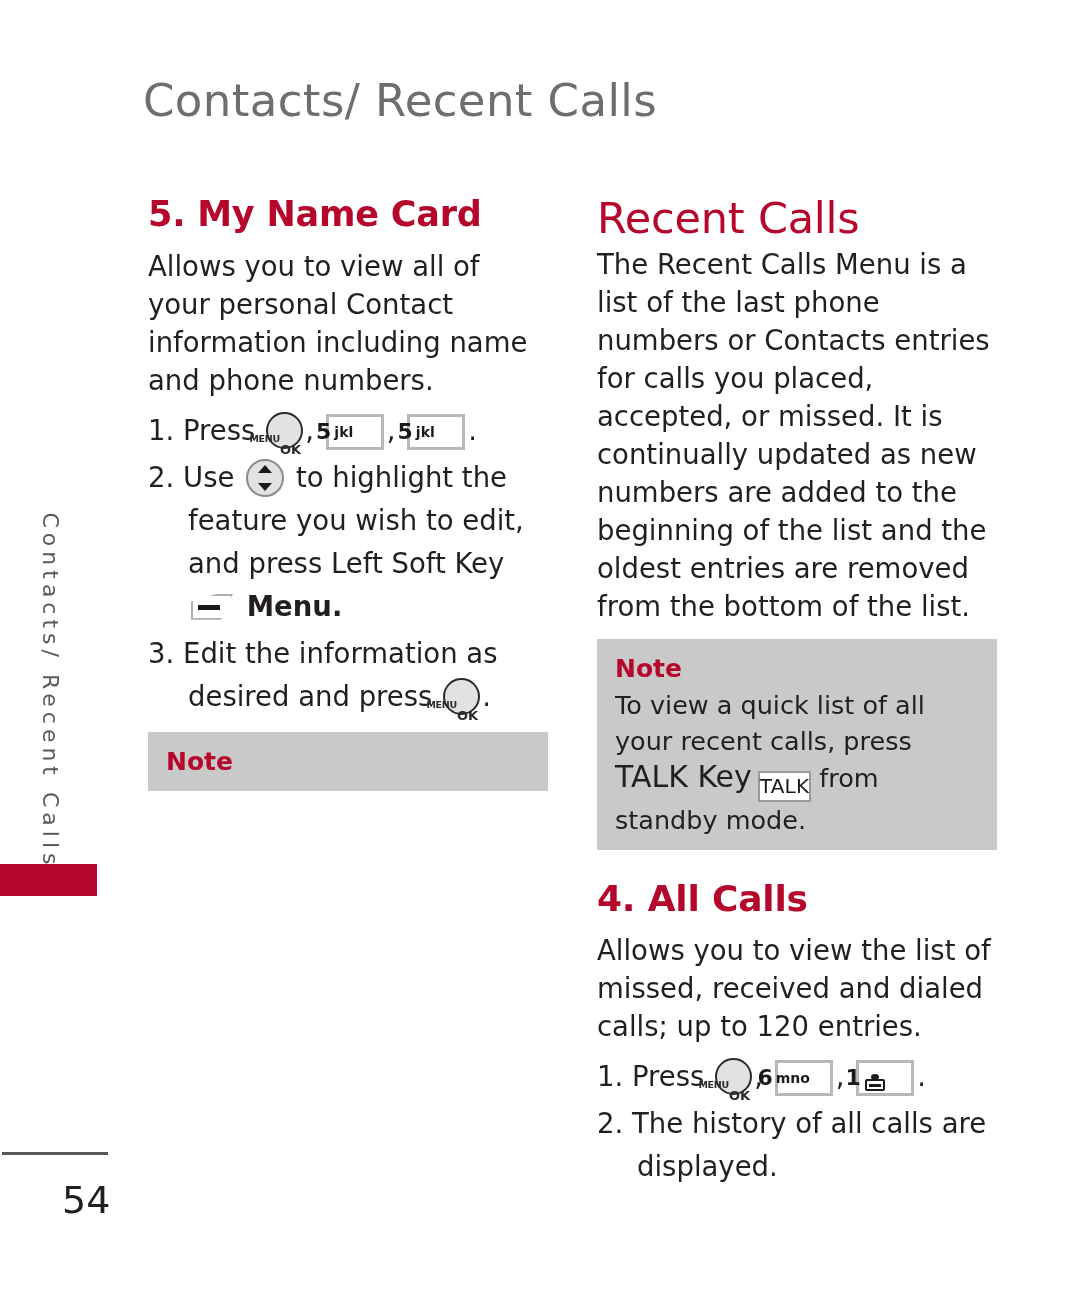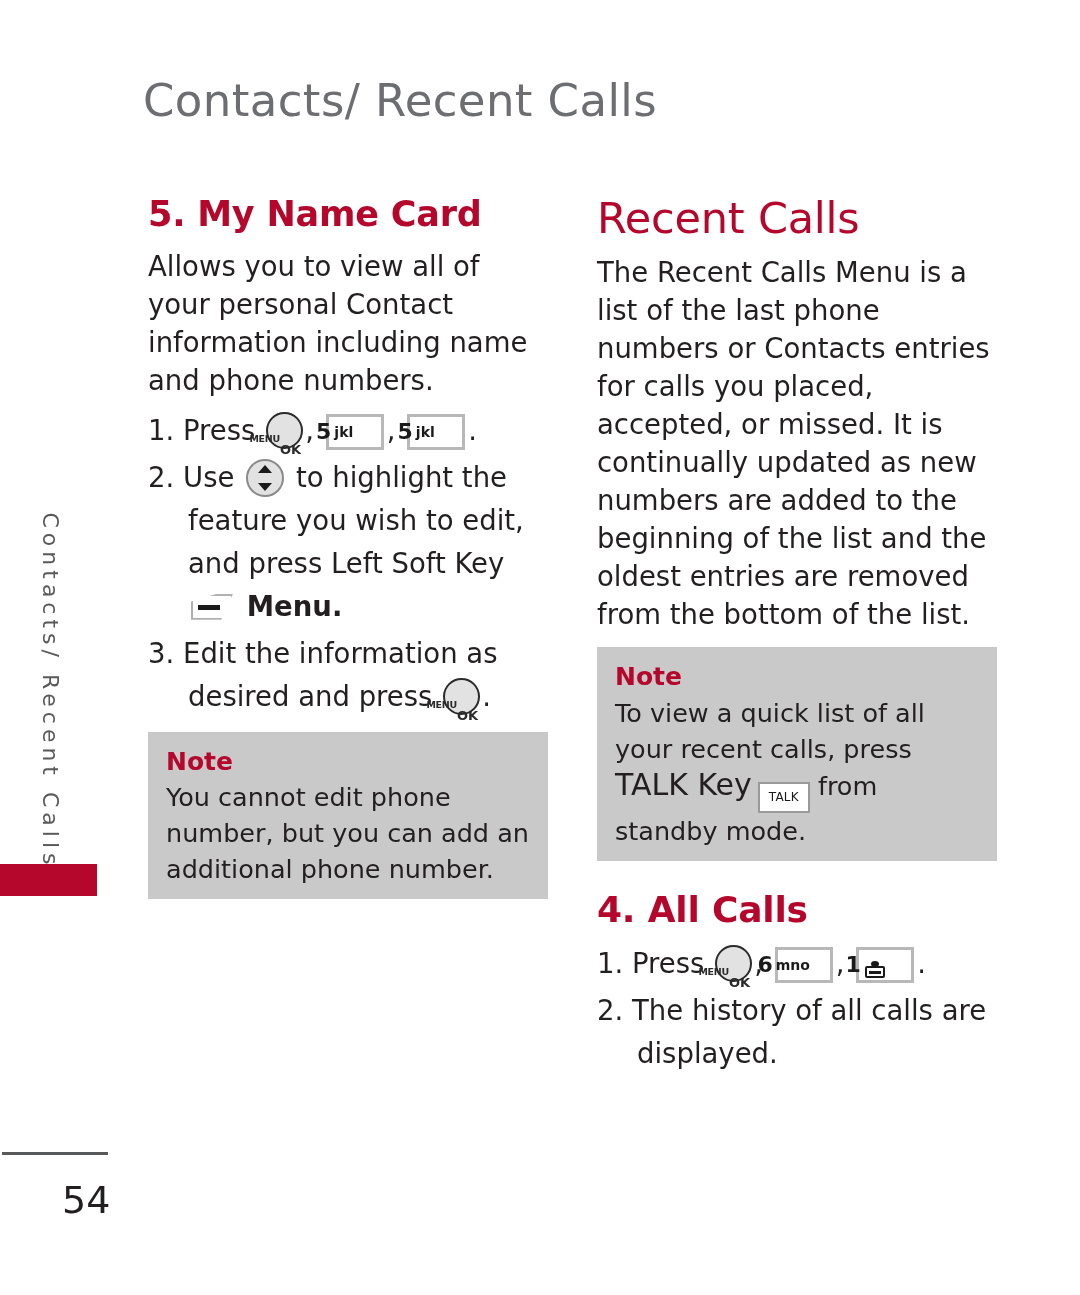--- a/index.html
+++ b/index.html
@@ -70,21 +70,21 @@
     margin: 0 0 14px 0;
     font-size: 35px;
     font-weight: 700;
     color: #b5062c;
     line-height: 1.05;
     letter-spacing: -0.2px;
   }
   h2.sec-head.big {
     font-size: 43px;
     font-weight: 400;
-    margin-bottom: 12px;
+    margin-bottom: 4px;
   }
   h2.sec-head.mid {
     font-size: 36px;
     font-weight: 700;
   }
 
   p.body {
     margin: 0 0 10px 0;
     font-size: 27.5px;
     line-height: 38px;
@@ -259,21 +259,21 @@
   .key-talk {
     display: inline-block;
     min-width: 52px;
     height: 31px;
     background: #ffffff;
     border: 2px solid #9a9a9a;
     vertical-align: -6px;
     margin-left: 6px;
     box-sizing: border-box;
     text-align: center;
-    font-size: 12px;
+    font-size: 20px;
     font-weight: 400;
     line-height: 27px;
     color: #1a1a1a;
     letter-spacing: 0.2px;
   }
 
   .talk-word {
     font-size: 30px;
     letter-spacing: 0px;
   }
@@ -350,21 +350,20 @@
     <span>Edit the information as</span>
     <span class="cont">desired and press</span>
     <span class="key-menu">
       <span class="m1">MENU</span>
       <span class="m2">OK</span>
     </span><span>.</span>
   </div>
 
   <div class="note">
     <p class="note-title">Note</p>
-    <p class="note-body">You cannot edit phone number, but you can add an additional phone number.</p>
   </div>
 
 </div>
 
 <div class="col col-right">
 
   <h2 class="sec-head big">Recent Calls</h2>
 
   <p class="body">The Recent Calls Menu is a list of the last phone numbers or Contacts entries for calls you placed, accepted, or missed. It is continually updated as new numbers are added to the beginning of the list and the oldest entries are removed from the bottom of the list.</p>
 
@@ -372,20 +371,21 @@
     <p class="note-title">Note</p>
     <p class="note-body">
       <span>To view a quick list of all your recent calls, press</span>
       <span class="talk-word">TALK Key</span><span class="key-talk">TALK</span>
       <span>from standby mode.</span>
     </p>
   </div>
 
   <h2 class="sec-head mid" style="margin-top:30px;">4. All Calls</h2>
 
+  <p class="body">Allows you to view the list of missed, received and dialed calls; up to 120 entries.</p>
 
   <div class="step">
     <span>1.</span>
     <span>Press</span>
     <span class="key-menu">
       <span class="m1">MENU</span>
       <span class="m2">OK</span>
     </span><span>,</span>
     <span class="key-num">
       <span class="d">6</span><span class="s">mno</span>

